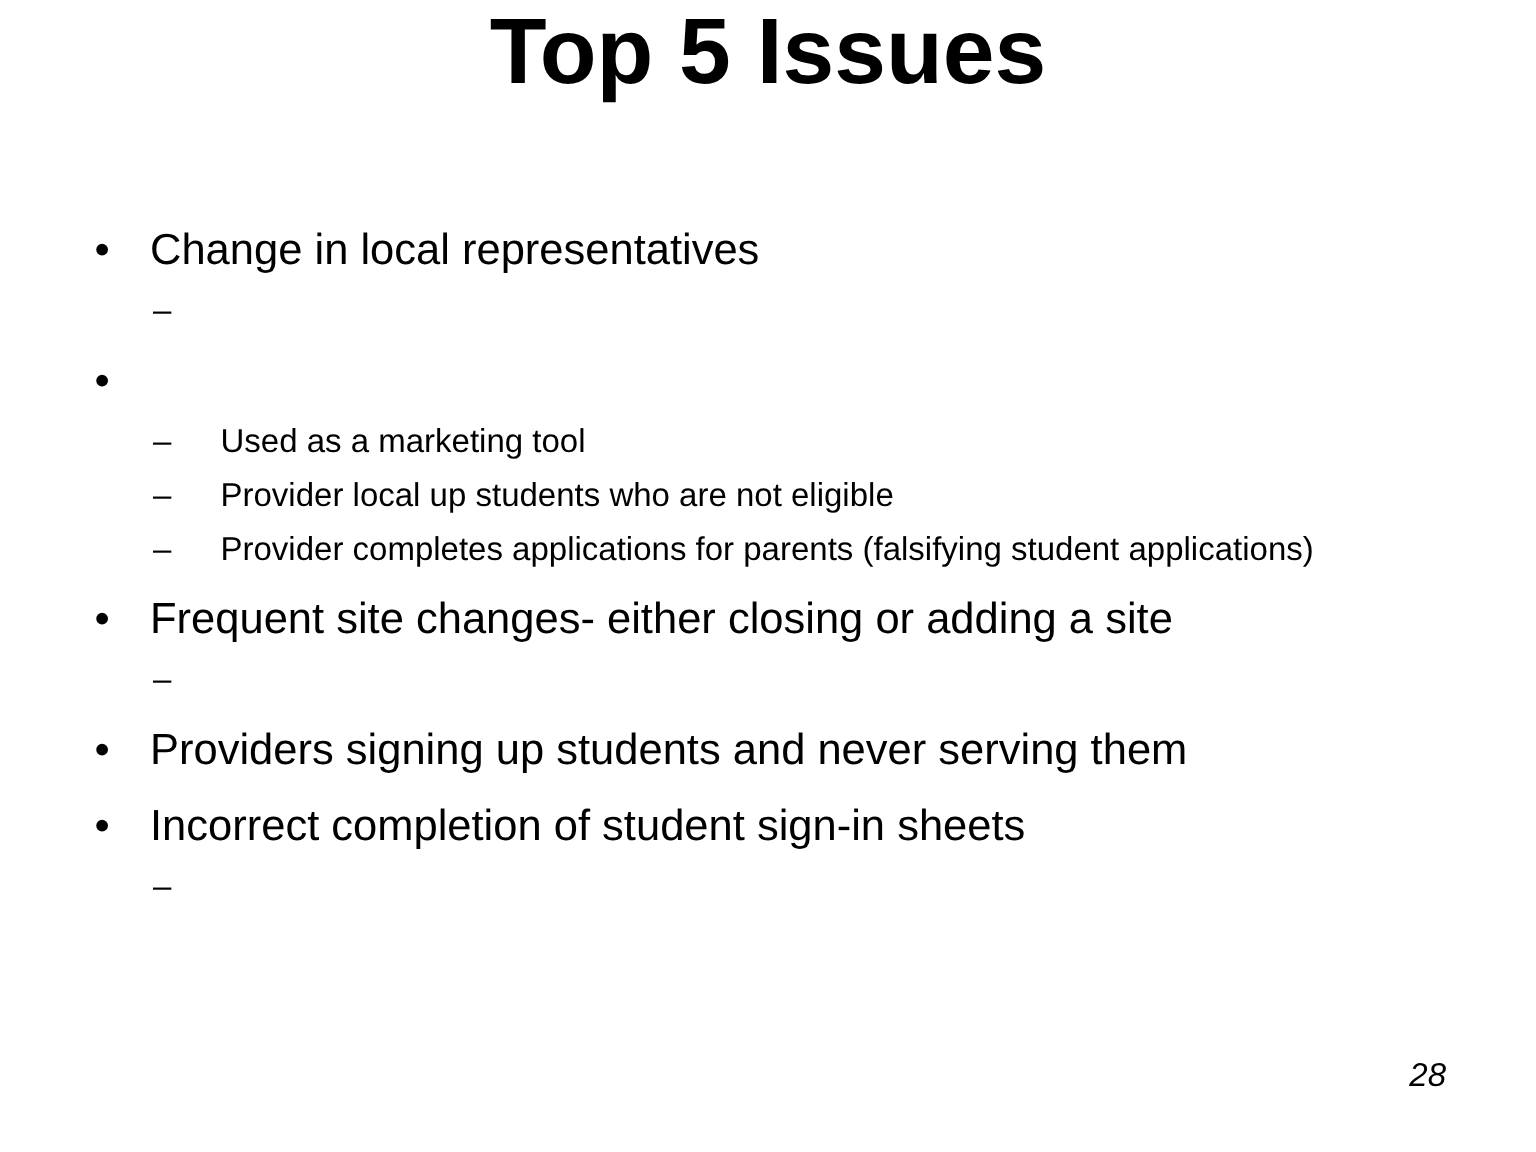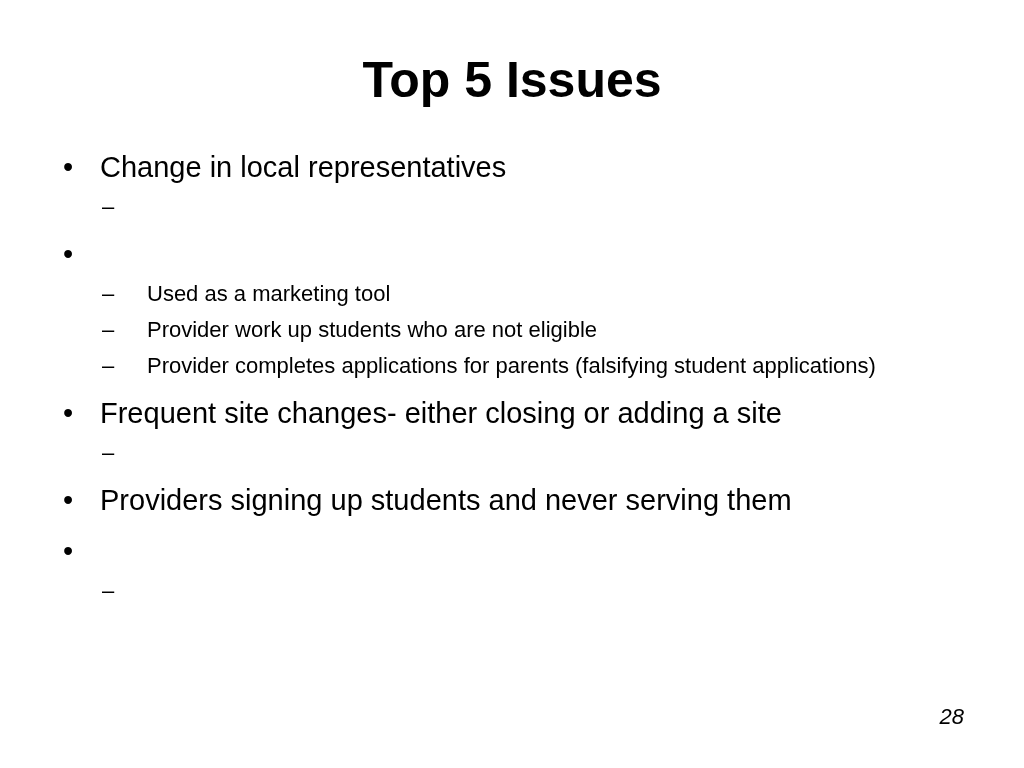--- a/index.html
+++ b/index.html
@@ -10,23 +10,22 @@
   .slide {
     position: relative;
     width: 1024px;
     height: 768px;
     background: #ffffff;
     color: #000000;
     font-family: "Liberation Sans", sans-serif;
     overflow: hidden;
   }
   .title {
-    margin-top: 52px;
     text-align: center;
-    font-size: 50px;
+    font-size: 62px;
     font-weight: bold;
     line-height: 1.12;
     letter-spacing: 0px;
   }
   .content {
     position: absolute;
     left: 0;
     top: 148px;
     width: 925px;
   }
@@ -91,21 +90,21 @@
 
     <div class="l1">
       <span class="m">•</span>
     </div>
     <div class="l2">
       <span class="m">–</span>
       <span class="t">Used as a marketing tool</span>
     </div>
     <div class="l2">
       <span class="m">–</span>
-      <span class="t">Provider work up students who are not eligible</span>
+      <span class="t">Provider local up students who are not eligible</span>
     </div>
     <div class="l2">
       <span class="m">–</span>
       <span class="t">Provider completes applications for parents (falsifying student applications)</span>
     </div>
 
     <div class="l1">
       <span class="m">•</span>
       <span class="t">Frequent site changes- either closing or adding a site</span>
     </div>
@@ -113,20 +112,21 @@
       <span class="m">–</span>
     </div>
 
     <div class="l1">
       <span class="m">•</span>
       <span class="t">Providers signing up students and never serving them</span>
     </div>
 
     <div class="l1">
       <span class="m">•</span>
+      <span class="t">Incorrect completion of student sign-in sheets</span>
     </div>
     <div class="l2">
       <span class="m">–</span>
     </div>
 
   </div>
 
   <div class="page-number">28</div>
 
 </div>

